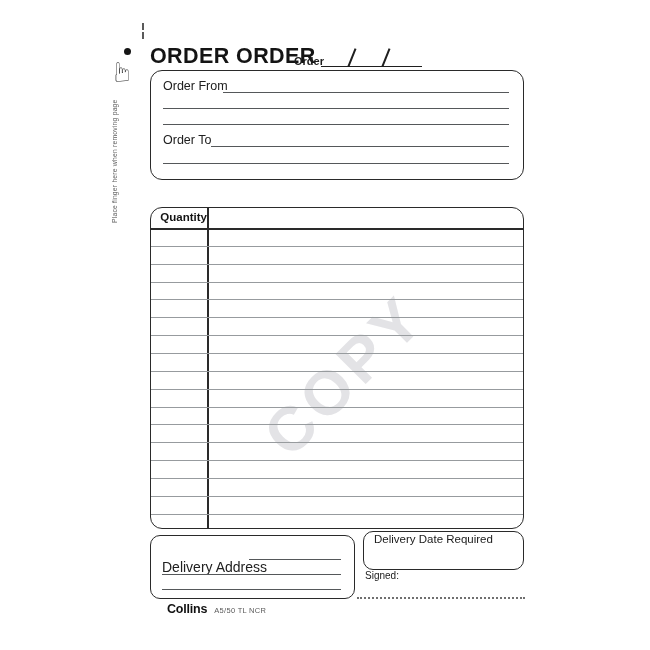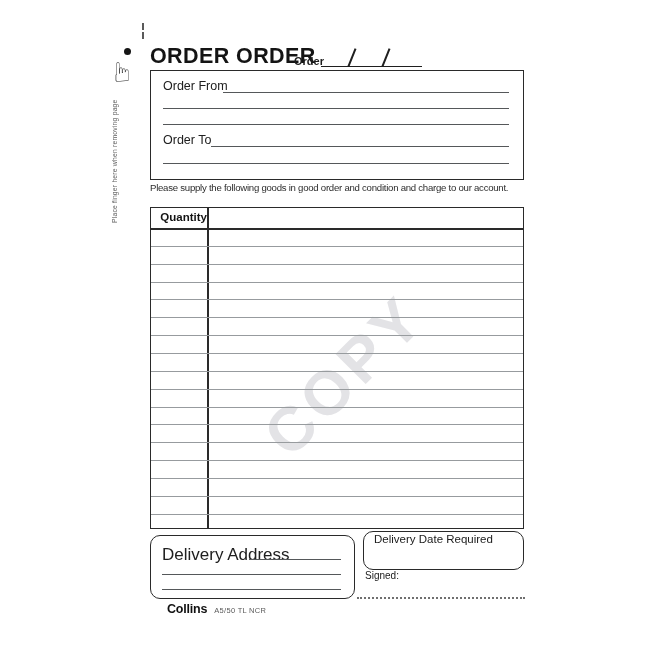--- a/index.html
+++ b/index.html
@@ -21,21 +21,21 @@
   }
 
   
   .title{position:absolute;left:150px;top:44px;font-size:21.5px;font-weight:bold;letter-spacing:.4px;color:#141414;}
   .date-label{position:absolute;left:294px;top:55px;font-size:11px;font-weight:bold;}
   .date-line{position:absolute;left:321px;top:49px;width:101px;height:17px;border-bottom:1.6px solid #1f1f1f;}
   .slash{position:absolute;width:2px;height:19px;background:#1f1f1f;transform:rotate(22deg);top:48px;}
   .slash.s1{left:351px;} .slash.s2{left:385px;}
 
   
-  .rbox{position:absolute;border:1.8px solid #2a2a2a;border-radius:0;background:transparent;}
+  .rbox{position:absolute;border:1.8px solid #2a2a2a;border-radius:12px;background:transparent;}
   .rule-line{position:absolute;border-bottom:1.2px solid #55585a;height:0;}
   .box-label{position:absolute;font-size:12.5px;color:#202020;white-space:nowrap;}
 
   #order-box{left:150px;top:70px;width:372px;height:108px;}
   #instructions{position:absolute;left:150px;top:181px;width:378px;font-size:9.6px;
     letter-spacing:-.25px;line-height:13px;color:#2c2c2c;}
 
   
   #goods-table{left:150px;top:207px;width:372px;height:320px;}
   .tbl-divider{position:absolute;left:56px;top:0;bottom:0;width:1.5px;background:#2a2a2a;}
@@ -83,21 +83,20 @@
   <div class="box-label" style="left:12px;top:8px">Order From</div>
   <div class="rule-line" style="left:72px;right:14px;top:21px"></div>
   <div class="rule-line" style="left:12px;right:14px;top:37px"></div>
   <div class="rule-line" style="left:12px;right:14px;top:53px"></div>
   <div class="box-label" style="left:12px;top:62px">Order To</div>
   <div class="rule-line" style="left:60px;right:14px;top:75px"></div>
   <div class="rule-line" style="left:12px;right:14px;top:92px"></div>
 </div>
 
 <div id="instructions">
-  <div>Please supply the following goods in good order and condition and charge to our account.</div>
 </div>
 
 <div class="watermark">COPY</div>
 
 <div class="rbox z1" id="goods-table">
   <div class="th qty">Quantity</div>
   <div class="tbl-head-rule"></div>
   <div class="tbl-divider"></div>
   <div id="row-lines">
       <div class="row-line" style="top: 37.85px;"></div>
@@ -113,21 +112,21 @@
       <div class="row-line" style="top: 216.35px;"></div>
       <div class="row-line" style="top: 234.2px;"></div>
       <div class="row-line" style="top: 252.05px;"></div>
       <div class="row-line" style="top: 269.9px;"></div>
       <div class="row-line" style="top: 287.75px;"></div>
       <div class="row-line" style="top: 305.6px;"></div>
     </div>
 </div>
 
 <div class="rbox z1" id="delivery-address-box">
-  <div class="box-label" style="left:11px;top:9px;font-size:17px">Delivery Address</div>
+  <div class="box-label" style="left:11px;top:23px;font-size:14px">Delivery Address</div>
   <div class="rule-line" style="left:98px;right:13px;top:23px"></div>
   <div class="rule-line" style="left:11px;right:13px;top:38px"></div>
   <div class="rule-line" style="left:11px;right:13px;top:53px"></div>
 </div>
 
 <div class="rbox z1" id="delivery-date-box">
   <div class="box-label" style="left:10px;top:1px;font-size:11.5px">Delivery Date Required</div>
 </div>
 
 <div class="signed">Signed:</div>

